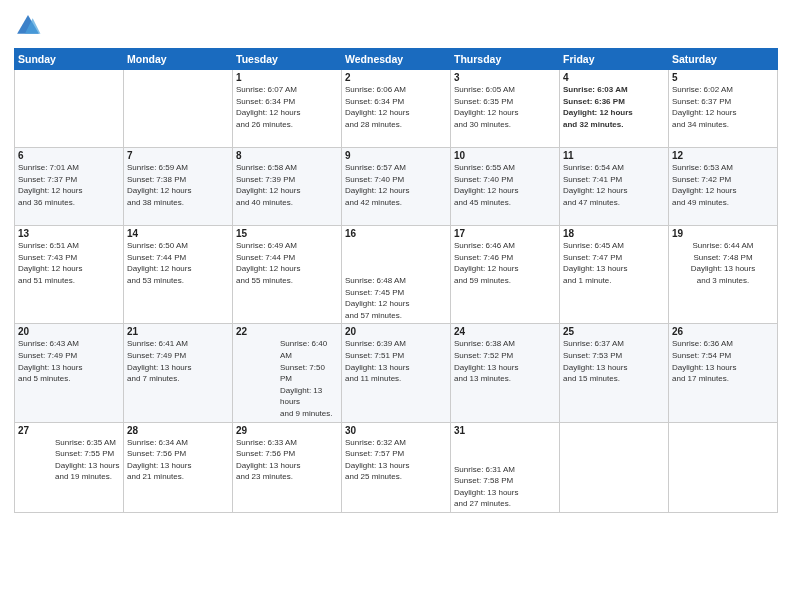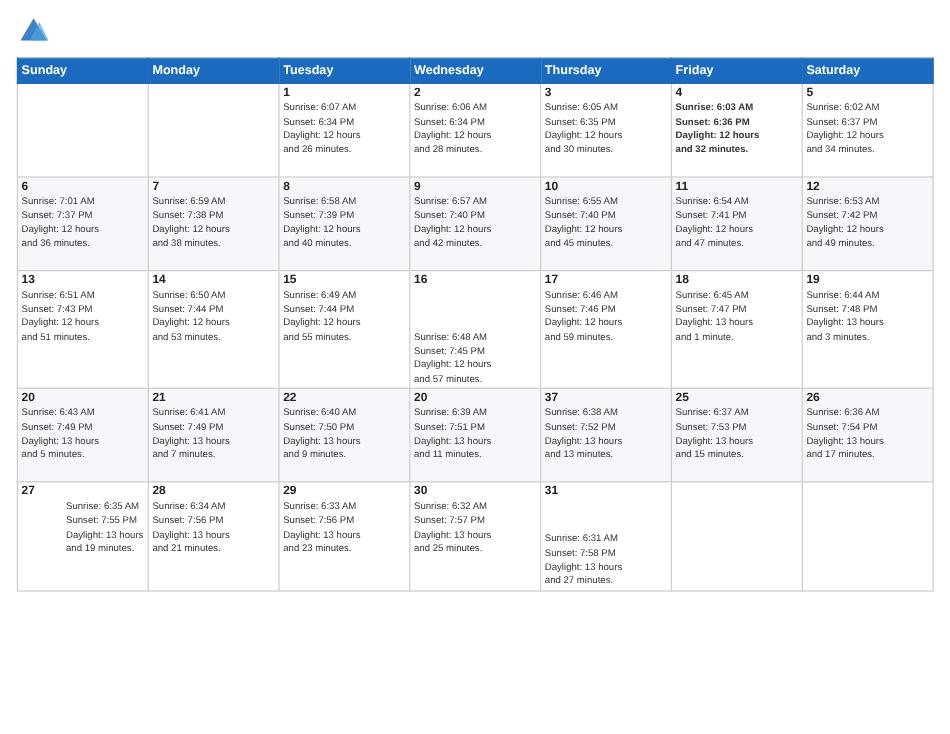--- a/index.html
+++ b/index.html
@@ -257,21 +257,21 @@
           </td>
           <td>
             <span class="day-num">18</span>
             <div class="day-info" style="white-space: pre-line;">Sunrise: 6:45 AM
 Sunset: 7:47 PM
 Daylight: 13 hours
 and 1 minute.</div>
           </td>
           <td>
             <span class="day-num">19</span>
-            <div class="day-info" style="white-space: pre-line;">Sunrise: 6:44 AM
+            <div class="day-info" style="white-space: pre-line; text-align: center;">Sunrise: 6:44 AM
 Sunset: 7:48 PM
 Daylight: 13 hours
 and 3 minutes.</div>
           </td>
         </tr>
         <tr>
           <td>
             <span class="day-num">20</span>
             <div class="day-info" style="white-space: pre-line;">Sunrise: 6:43 AM
 Sunset: 7:49 PM
@@ -280,34 +280,34 @@
           </td>
           <td>
             <span class="day-num">21</span>
             <div class="day-info" style="white-space: pre-line;">Sunrise: 6:41 AM
 Sunset: 7:49 PM
 Daylight: 13 hours
 and 7 minutes.</div>
           </td>
           <td>
             <span class="day-num">22</span>
-            <div class="day-info" style="white-space: pre-line;">Sunrise: 6:40 AM
+            <div class="day-info" style="white-space: pre-line; margin-left: 44px;">Sunrise: 6:40 AM
 Sunset: 7:50 PM
 Daylight: 13 hours
 and 9 minutes.</div>
           </td>
           <td>
             <span class="day-num">20</span>
             <div class="day-info" style="white-space: pre-line;">Sunrise: 6:39 AM
 Sunset: 7:51 PM
 Daylight: 13 hours
 and 11 minutes.</div>
           </td>
           <td>
-            <span class="day-num">37</span>
+            <span class="day-num">24</span>
             <div class="day-info" style="white-space: pre-line;">Sunrise: 6:38 AM
 Sunset: 7:52 PM
 Daylight: 13 hours
 and 13 minutes.</div>
           </td>
           <td>
             <span class="day-num">25</span>
             <div class="day-info" style="white-space: pre-line;">Sunrise: 6:37 AM
 Sunset: 7:53 PM
 Daylight: 13 hours

